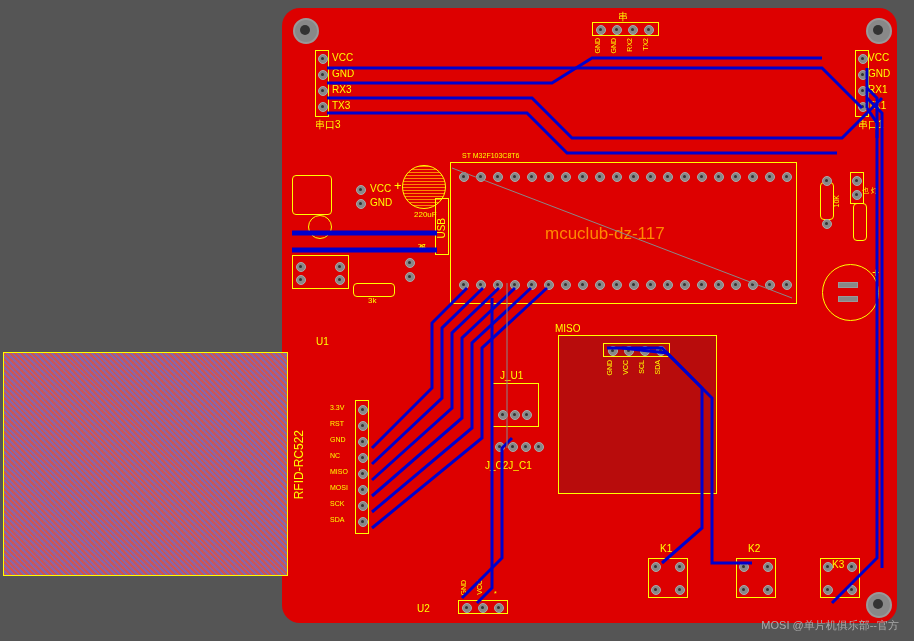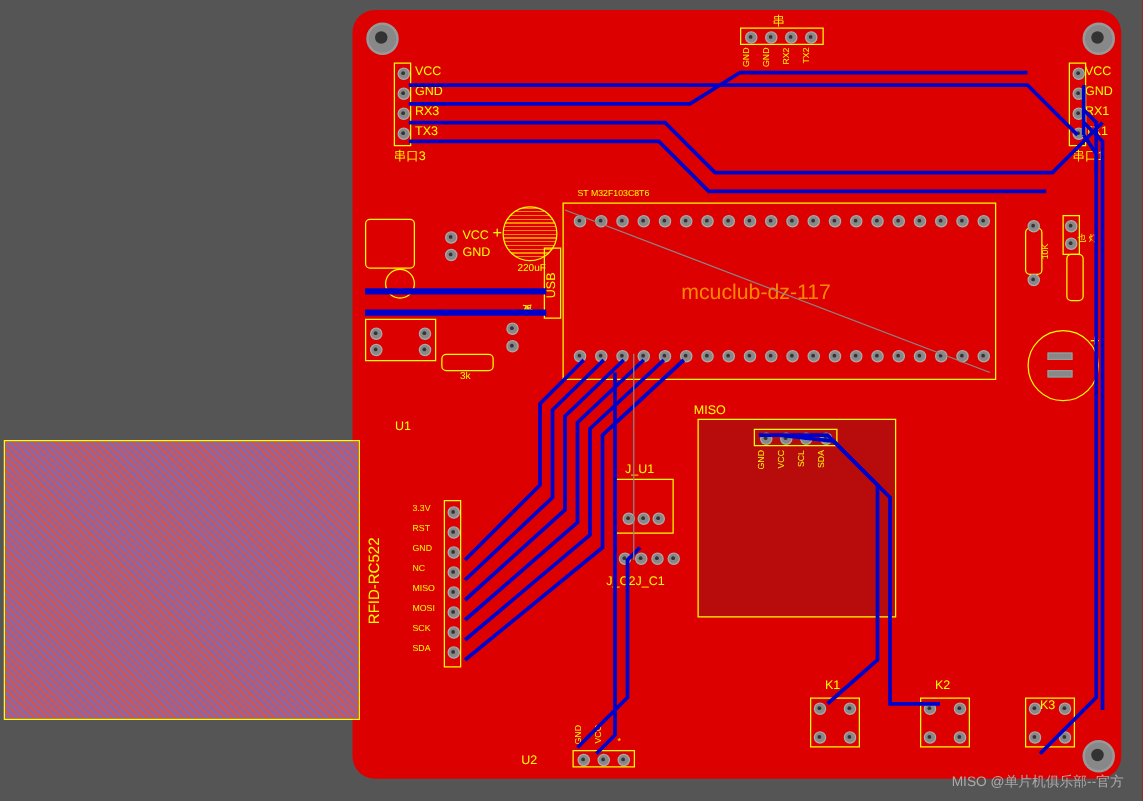--- a/index.html
+++ b/index.html
@@ -328,13 +328,13 @@
   <path d="M 180 590 L 220 550 L 220 440 L 230 430" stroke="#0000cc" stroke-width="3" fill="none"></path>
   <path d="M 195 595 L 210 580 L 210 290" stroke="#0000cc" stroke-width="3" fill="none"></path>
 
   <path d="M 10 225 L 155 225" stroke="#0000cc" stroke-width="5" fill="none"></path>
   <path d="M 10 242 L 155 242" stroke="#0000cc" stroke-width="5" fill="none"></path>
 
   <path d="M 170 160 L 510 290" stroke="#888" stroke-width="1" fill="none"></path>
   <path d="M 225 275 L 225 440" stroke="#888" stroke-width="1" fill="none"></path>
 </svg>
 
-<span class="watermark">MISO @单片机俱乐部--官方</span>
+<span class="watermark">MOSI @单片机俱乐部--官方</span>
 
 </body></html>

